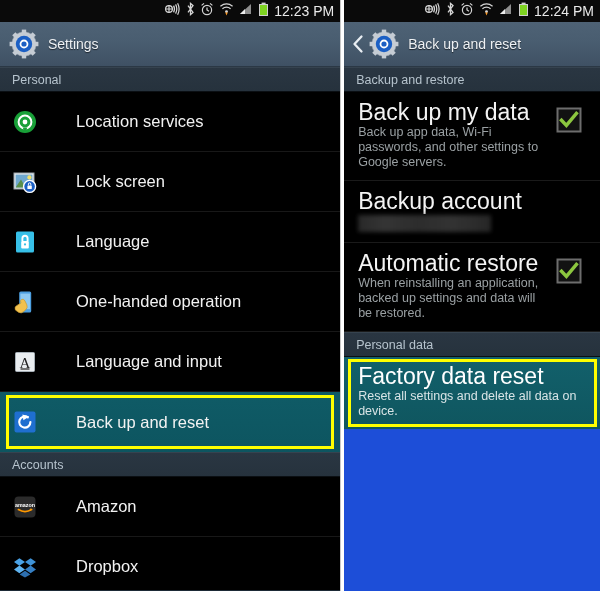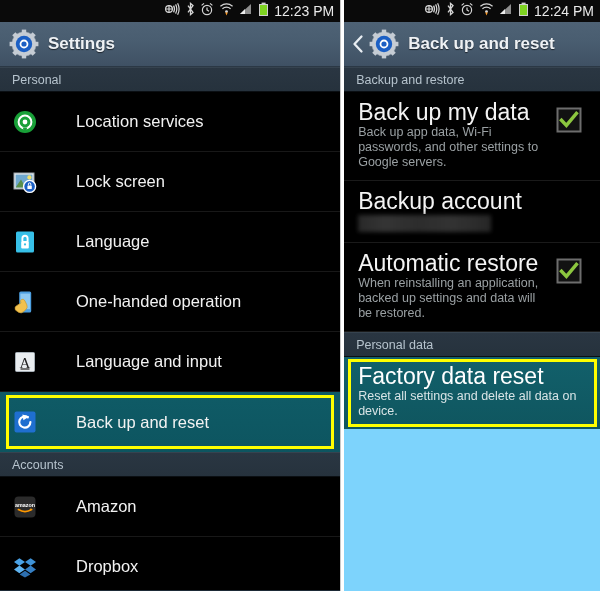--- a/index.html
+++ b/index.html
@@ -58,28 +58,28 @@
   }
   .actionbar.with-back { padding-left: 6px; }
   .back-chevron {
     width: 16px; height: 24px;
     margin-right: 3px;
     display: flex; align-items: center; justify-content: center;
   }
   .gear-wrap { width: 30px; height: 30px; margin-right: 9px; flex: 0 0 30px; }
   .ab-title {
     color: #eef1f4;
-    font-size: 17px;
-    font-weight: bold;
+    font-size: 14px;
+    font-weight: normal;
     text-shadow: 0 1px 1px rgba(0,0,0,.6);
     text-align: right;
   }
 
   
-  .list { flex: 1 1 auto; background: #7dd3fc; overflow: hidden; }
+  .list { flex: 1 1 auto; background: #1d4ed8; overflow: hidden; }
   .section-header {
     background: linear-gradient(to bottom, #2a3642 0%, #26323d 100%);
     color: #b6c3cd;
     font-size: 12.5px;
     padding: 6px 0 6px 12px;
     border-bottom: 1px solid #0b0f13;
     border-top: 1px solid #36434f;
     height: 25px;
     display: flex;
     align-items: center;

